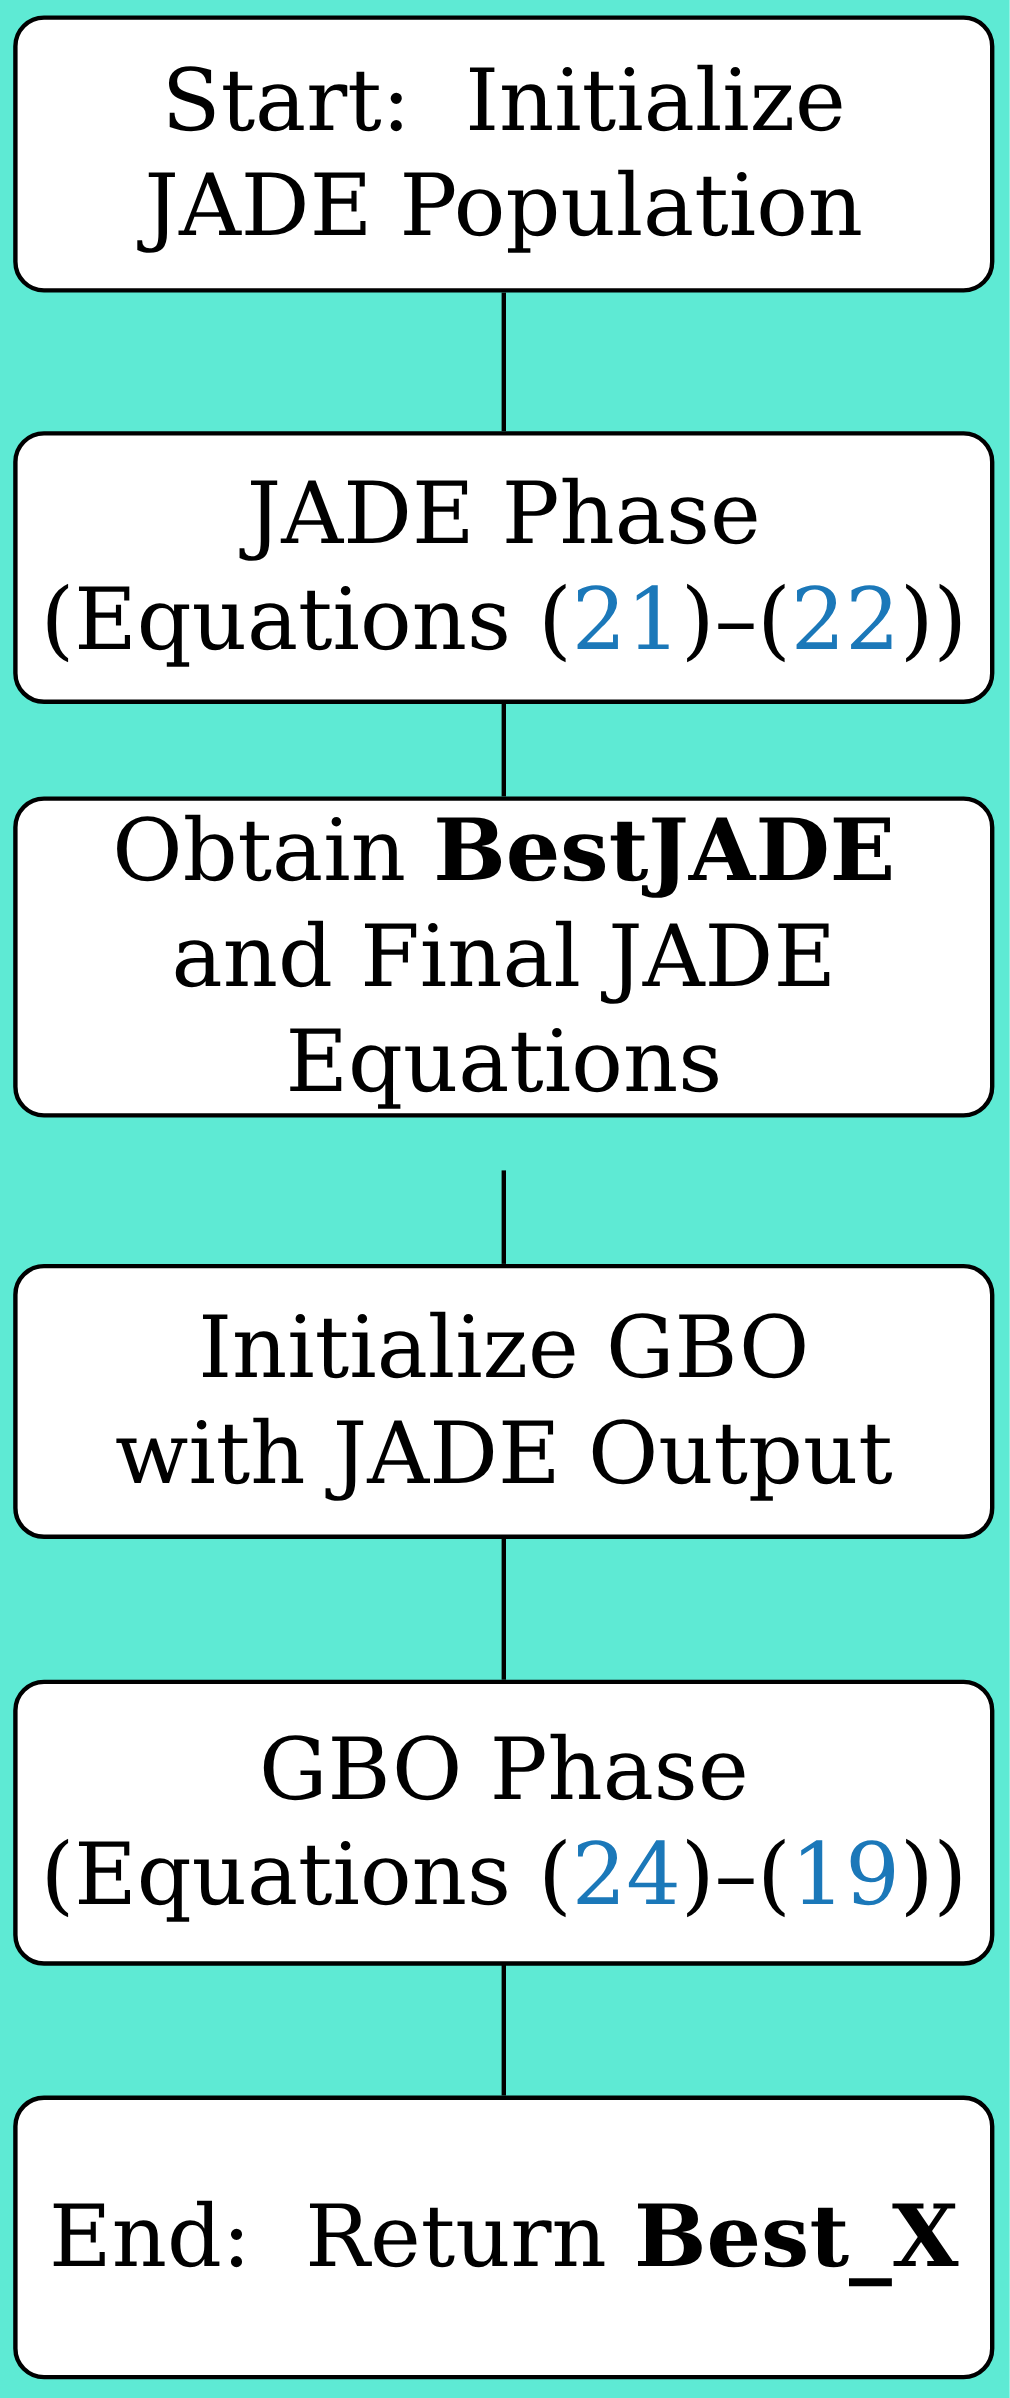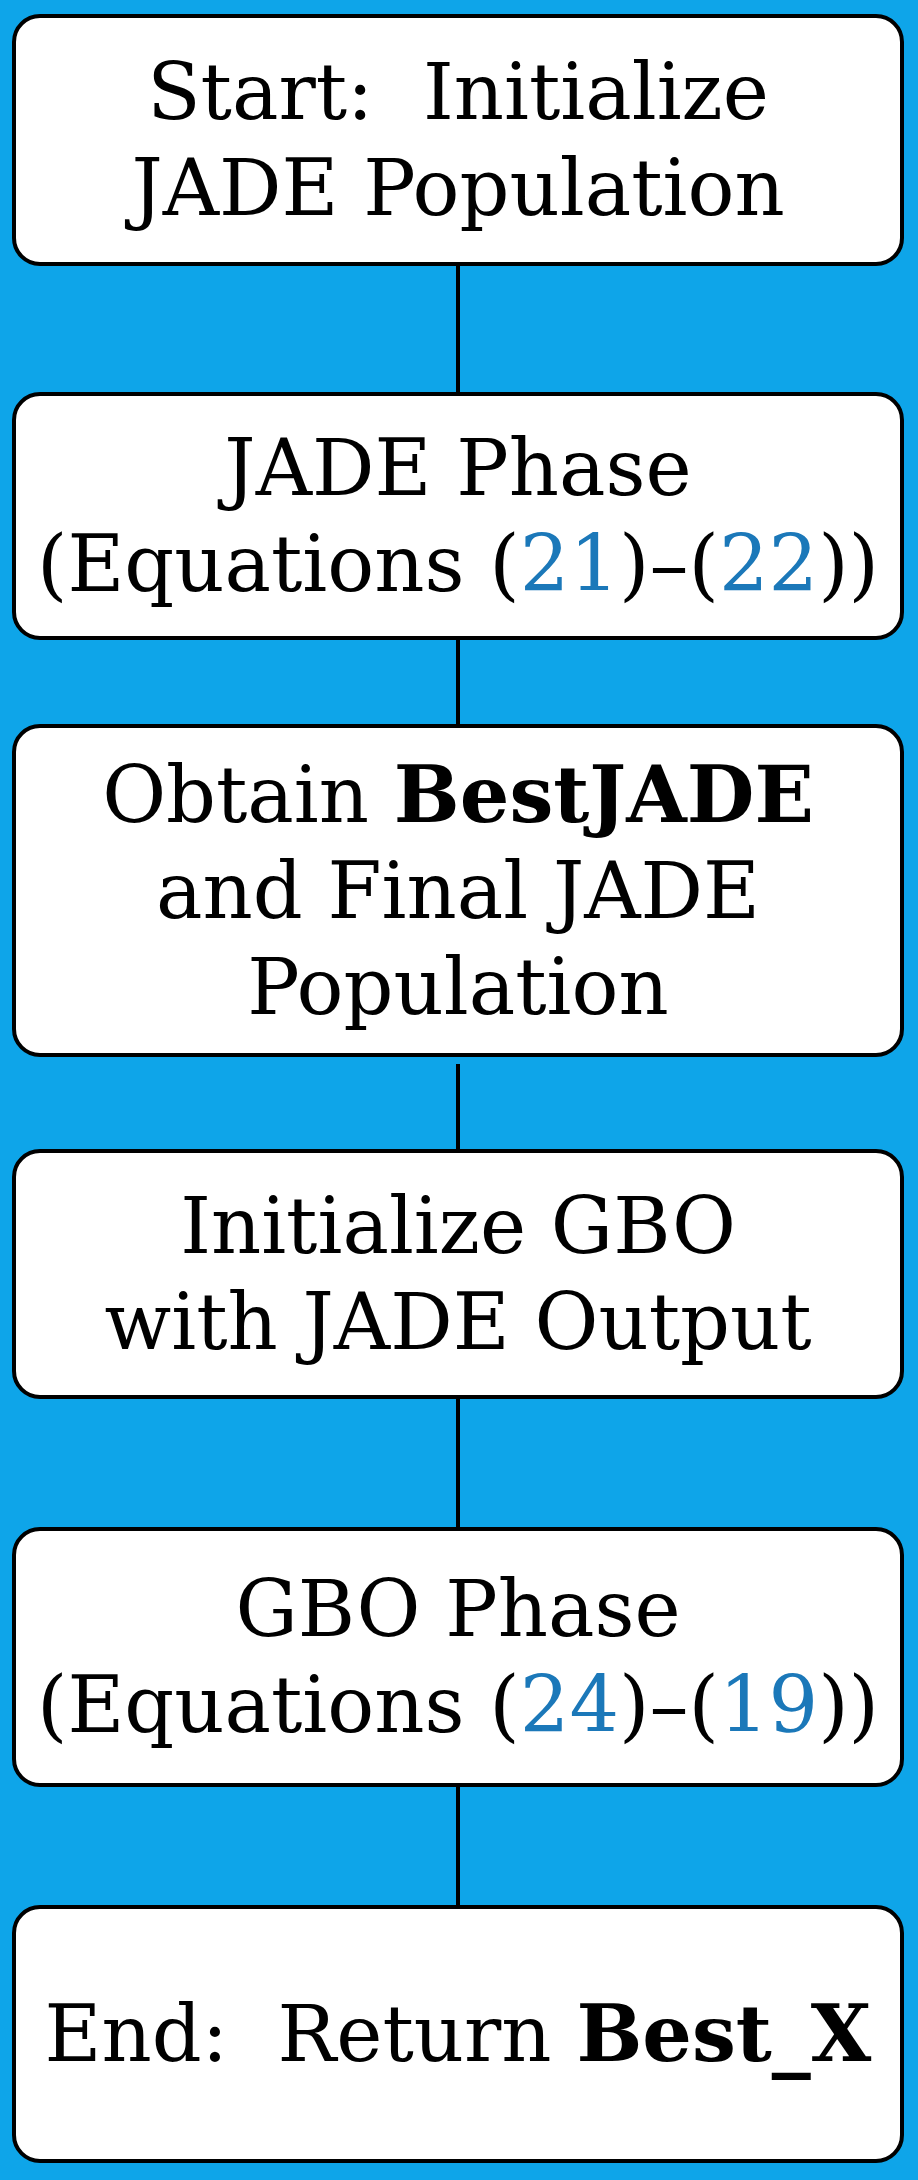--- a/index.html
+++ b/index.html
@@ -45,51 +45,51 @@
   }
   .connector {
     position: absolute;
     left: 456px;
     width: 4px;
     background: #000000;
   }
   
   #node-1 { top: 14px;   height: 252px; }
   #node-2 { top: 392px;  height: 248px; }
-  #node-3 { top: 724px;  height: 333px; }
+  #node-3 { top: 724px;  height: 292px; }
   #node-4 { top: 1149px; height: 250px; }
   #node-5 { top: 1527px; height: 260px; }
   #node-6 { top: 1905px; height: 258px; }
   #conn-1 { top: 266px;  height: 126px; }
   #conn-2 { top: 640px;  height: 84px;  }
   #conn-3 { top: 1064px; height: 85px;  }
   #conn-4 { top: 1399px; height: 128px; }
   #conn-5 { top: 1779px; height: 126px; }
 </style>
 </head>
 <body>
 
-<div class="canvas" style="background: #0ea5e9;">
+<div class="canvas" style="background: #5eead4;">
   <div class="connector" id="conn-1" style="background: rgb(0, 0, 0);"></div>
   <div class="connector" id="conn-2" style="background: rgb(0, 0, 0);"></div>
   <div class="connector" id="conn-3" style="background: rgb(0, 0, 0);"></div>
   <div class="connector" id="conn-4" style="background: rgb(0, 0, 0);"></div>
   <div class="connector" id="conn-5" style="background: rgb(0, 0, 0);"></div>
 <div class="node" id="node-1" style="border-color: rgb(0, 0, 0); background: rgb(255, 255, 255); color: rgb(0, 0, 0);">
       <div class="line"><span class="seg">Start:  Initialize</span></div>
       <div class="line"><span class="seg">JADE Population</span></div>
     </div>
     <div class="node" id="node-2" style="border-color: rgb(0, 0, 0); background: rgb(255, 255, 255); color: rgb(0, 0, 0);">
       <div class="line"><span class="seg">JADE Phase</span></div>
       <div class="line"><span class="seg">(Equations (</span><span class="seg seg-link">21</span><span class="seg">)–(</span><span class="seg seg-link">22</span><span class="seg">))</span></div>
     </div>
     <div class="node" id="node-3" style="border-color: rgb(0, 0, 0); background: rgb(255, 255, 255); color: rgb(0, 0, 0);">
       <div class="line"><span class="seg">Obtain </span><span class="seg seg-bold">BestJADE</span></div>
       <div class="line"><span class="seg">and Final JADE</span></div>
-      <div class="line"><span class="seg">Population</span></div>
+      <div class="line"><span class="seg">Equations</span></div>
     </div>
     <div class="node" id="node-4" style="border-color: rgb(0, 0, 0); background: rgb(255, 255, 255); color: rgb(0, 0, 0);">
       <div class="line"><span class="seg">Initialize GBO</span></div>
       <div class="line"><span class="seg">with JADE Output</span></div>
     </div>
     <div class="node" id="node-5" style="border-color: rgb(0, 0, 0); background: rgb(255, 255, 255); color: rgb(0, 0, 0);">
       <div class="line"><span class="seg">GBO Phase</span></div>
       <div class="line"><span class="seg">(Equations (</span><span class="seg seg-link">24</span><span class="seg">)–(</span><span class="seg seg-link">19</span><span class="seg">))</span></div>
     </div>
     <div class="node" id="node-6" style="border-color: rgb(0, 0, 0); background: rgb(255, 255, 255); color: rgb(0, 0, 0);">

